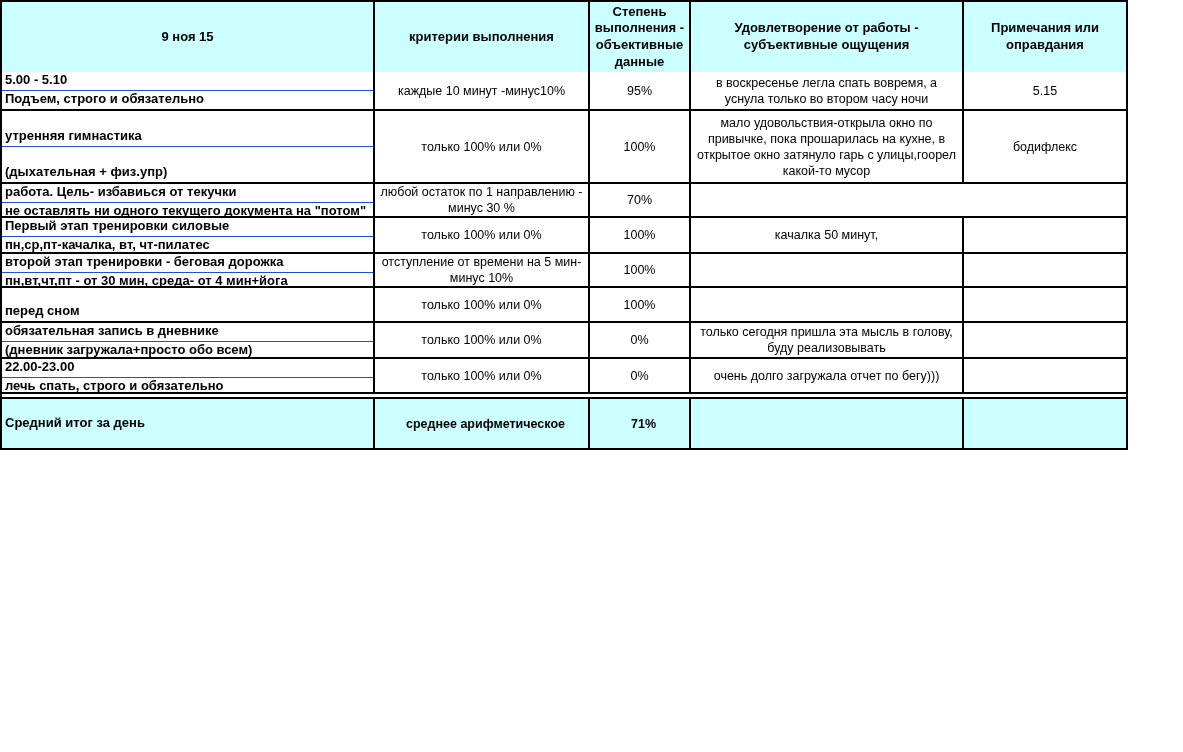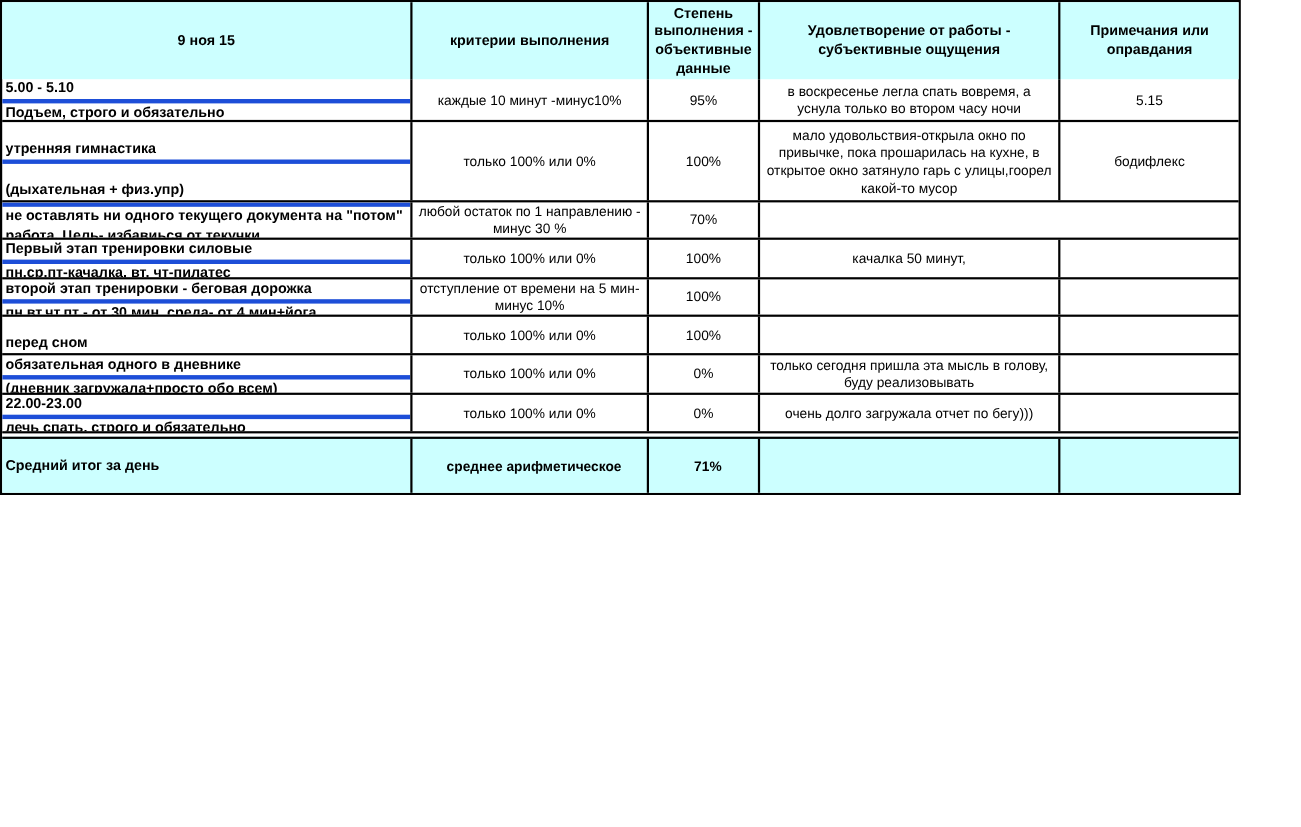--- a/index.html
+++ b/index.html
@@ -61,21 +61,21 @@
     font-weight: bold;
     font-size: 13px;
   }
   .sub {
     flex: 1 1 0;
     display: flex;
     align-items: flex-end;
     padding: 0 3px 1px 3px;
     white-space: nowrap;
   }
-  .sub2 { border-top: 4px solid #1d4ed8; }
+  .sub2 { border-top: 1px solid #1d4ed8; }
   
   .gap-row { height: 3px; background: #ffffff; }
   
   .srow { background: #CCFFFF; height: 49px; }
   .srow .c { font-weight: bold; padding-left: 12px; }
   .srow .c1 {
     display: flex;
     align-items: center;
     padding-left: 3px;
     font-size: 13px;
@@ -113,22 +113,22 @@
       <div class="sub sub2">(дыхательная + физ.упр)</div>
     </div>
     <div class="c c2 center">только 100% или 0%</div>
     <div class="c c3 center">100%</div>
     <div class="c c4 center">мало удовольствия-открыла окно по привычке, пока прошарилась на кухне, в открытое окно затянуло гарь с улицы,гоорел какой-то мусор</div>
     <div class="c c5 center">бодифлекс</div>
   </div>
 
   <div class="trow" style="height: 32px;">
     <div class="c c1 taskcell">
+      <div class="sub">работа. Цель- избавиься от текучки</div>
       <div class="sub sub2">не оставлять ни одного текущего документа на "потом"</div>
-      <div class="sub">работа. Цель- избавиься от текучки</div>
     </div>
     <div class="c c2 center">любой остаток по 1 направлению - минус 30 %</div>
     <div class="c c3 center">70%</div>
     <div class="c c5 center"></div>
   </div>
 
   <div class="trow" style="height: 34px;">
     <div class="c c1 taskcell">
       <div class="sub">Первый этап тренировки силовые</div>
       <div class="sub sub2">пн,ср,пт-качалка, вт, чт-пилатес</div>
@@ -155,21 +155,21 @@
       <div class="sub">перед сном</div>
     </div>
     <div class="c c2 center">только 100% или 0%</div>
     <div class="c c3 center">100%</div>
     <div class="c c4 center"></div>
     <div class="c c5 center"></div>
   </div>
 
   <div class="trow" style="height: 34px;">
     <div class="c c1 taskcell">
-      <div class="sub">обязательная одного в дневнике</div>
+      <div class="sub">обязательная запись в дневнике</div>
       <div class="sub sub2">(дневник загружала+просто обо всем)</div>
     </div>
     <div class="c c2 center">только 100% или 0%</div>
     <div class="c c3 center">0%</div>
     <div class="c c4 center">только сегодня пришла эта мысль в голову, буду реализовывать</div>
     <div class="c c5 center"></div>
   </div>
 
   <div class="trow" style="height: 33px;">
     <div class="c c1 taskcell">

